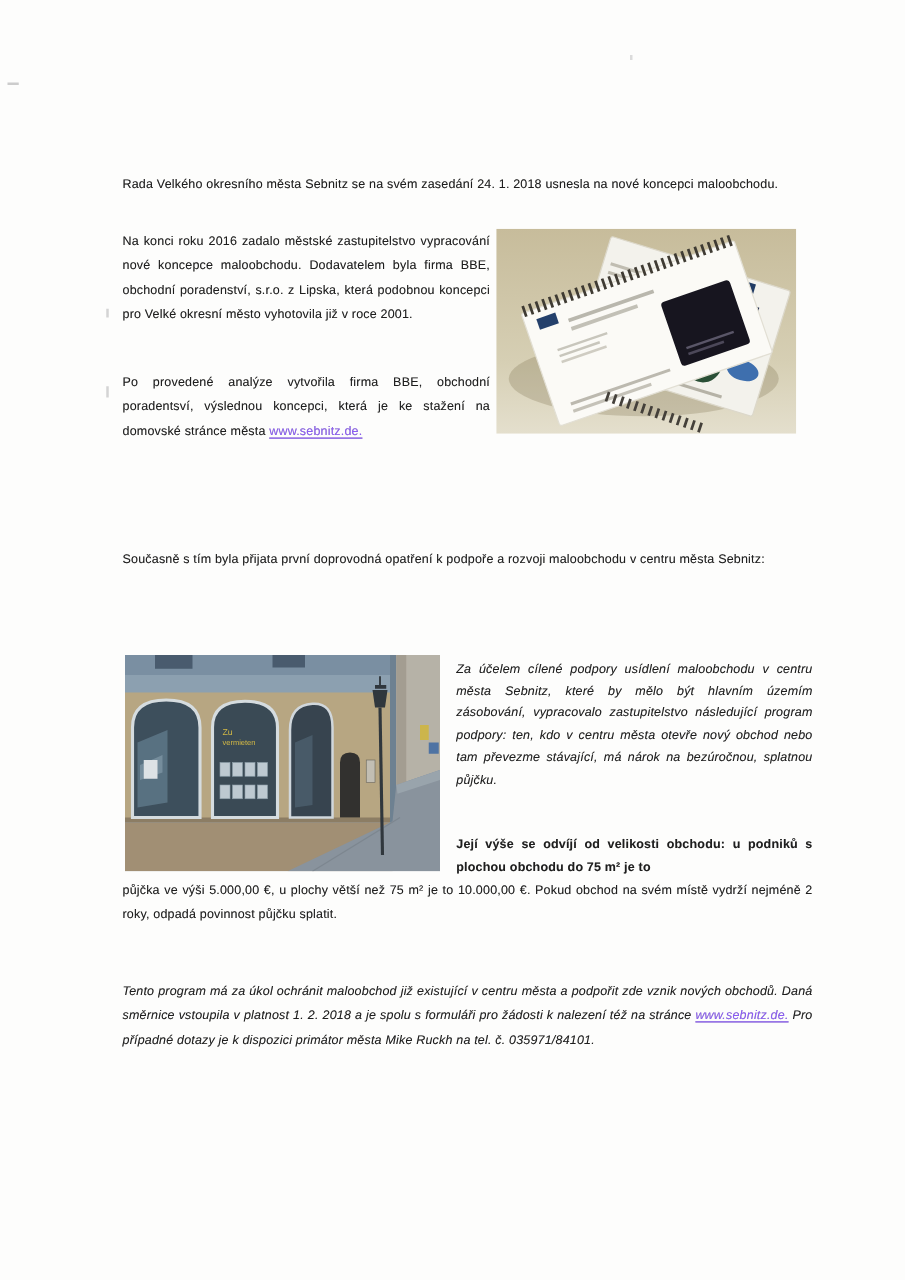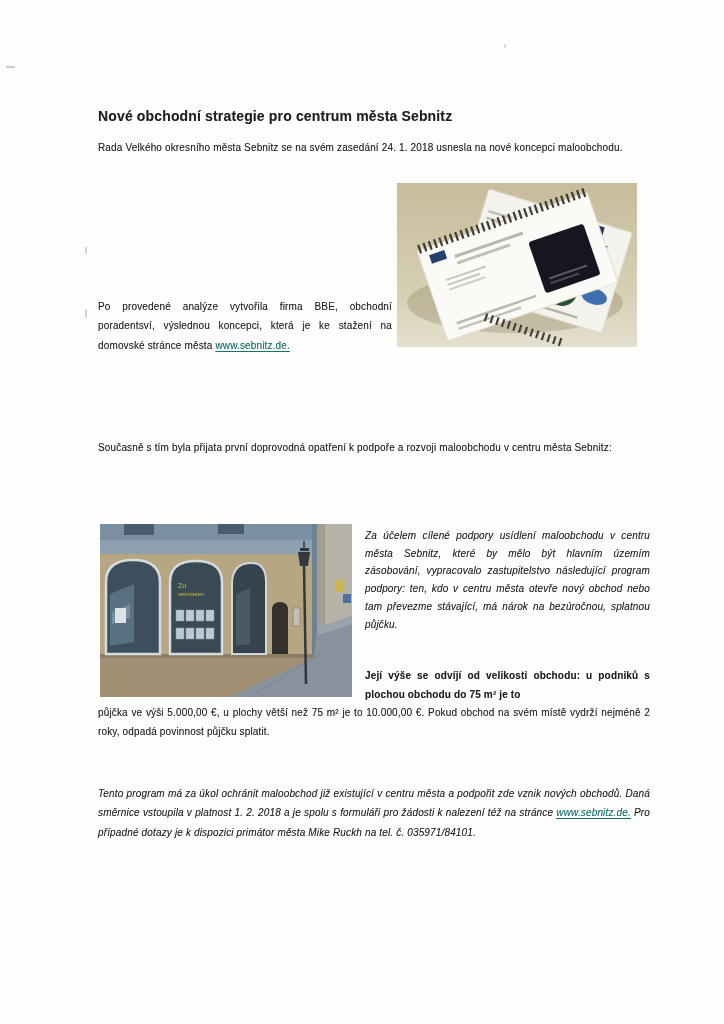--- a/index.html
+++ b/index.html
@@ -20,45 +20,45 @@
   .t-intro{left:98px;top:138px;width:552px;}
   .t-commission{left:98px;top:184px;width:294px;}
   .t-analysis{left:98px;top:297px;width:294px;}
   .t-importance{left:98px;top:372px;width:552px;}
   .t-measures{left:98px;top:438px;width:552px;}
   .t-heading{left:98px;top:496px;width:552px;}
   .t-program{left:365px;top:527px;width:285px;line-height:17.7px;font-style:italic;}
   .t-loan-a{left:365px;top:666px;width:285px;font-weight:bold;}
   .t-loan-b{left:98px;top:703px;width:552px;}
   .t-closing{left:98px;top:784px;width:552px;font-style:italic;}
-  .link{color:#0f766e;text-decoration:underline;text-underline-offset:2px;cursor:pointer;}
+  .link{color:#8b5cf6;text-decoration:underline;text-underline-offset:2px;cursor:pointer;}
   figure{position:absolute;margin:0;padding:0;}
   .fig-reports{left:397px;top:183px;width:240px;height:164px;}
   .fig-storefront{left:100px;top:524px;width:252px;height:173px;}
   figure svg{display:block;width:100%;height:100%;}
   .spk{position:absolute;}
   .spk1{left:6px;top:66px;width:9px;height:2px;background:#cccccc;}
   .spk2{left:85px;top:247px;width:2px;height:7px;background:#d4d4d4;}
   .spk3{left:85px;top:309px;width:2px;height:9px;background:#d4d4d4;}
   .spk4{left:504px;top:44px;width:2px;height:4px;background:#dbdbdb;}
 </style>
 </head>
 <body>
 
 <div class="page">
 
   <div class="spk spk1"></div>
   <div class="spk spk2"></div>
   <div class="spk spk3"></div>
   <div class="spk spk4"></div>
 
-  <h1 class="blk t-title">Nové obchodní strategie pro centrum města Sebnitz</h1>
 
   <p class="blk t-intro">Rada Velkého okresního města Sebnitz se na svém zasedání 24. 1. 2018 usnesla na nové koncepci maloobchodu.</p>
 
+  <p class="blk t-commission">Na konci roku 2016 zadalo městské zastupitelstvo vypracování nové koncepce maloobchodu. Dodavatelem byla firma BBE, obchodní poradenství, s.r.o. z Lipska, která podobnou koncepci pro Velké okresní město vyhotovila již v roce 2001.</p>
 
   <p class="blk t-analysis"><span>Po provedené analýze vytvořila firma BBE, obchodní poradentsví, výslednou koncepci, která je ke stažení na domovské stránce města </span><span class="link">www.sebnitz.de.</span></p>
 
   <figure class="fig-reports">
     <svg viewBox="0 0 240 164">
       <defs>
         <linearGradient id="deskg" x1="0" y1="0" x2="0" y2="1">
           <stop offset="0" stop-color="#c7bc9b"></stop>
           <stop offset="0.65" stop-color="#d6cfb4"></stop>
           <stop offset="1" stop-color="#e4dfcd"></stop>

